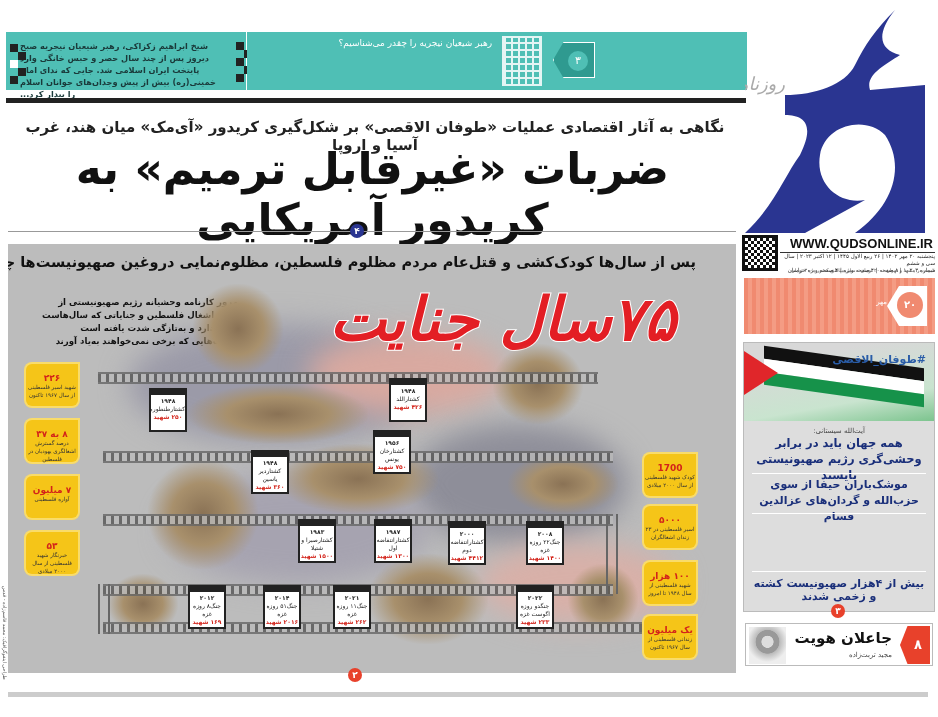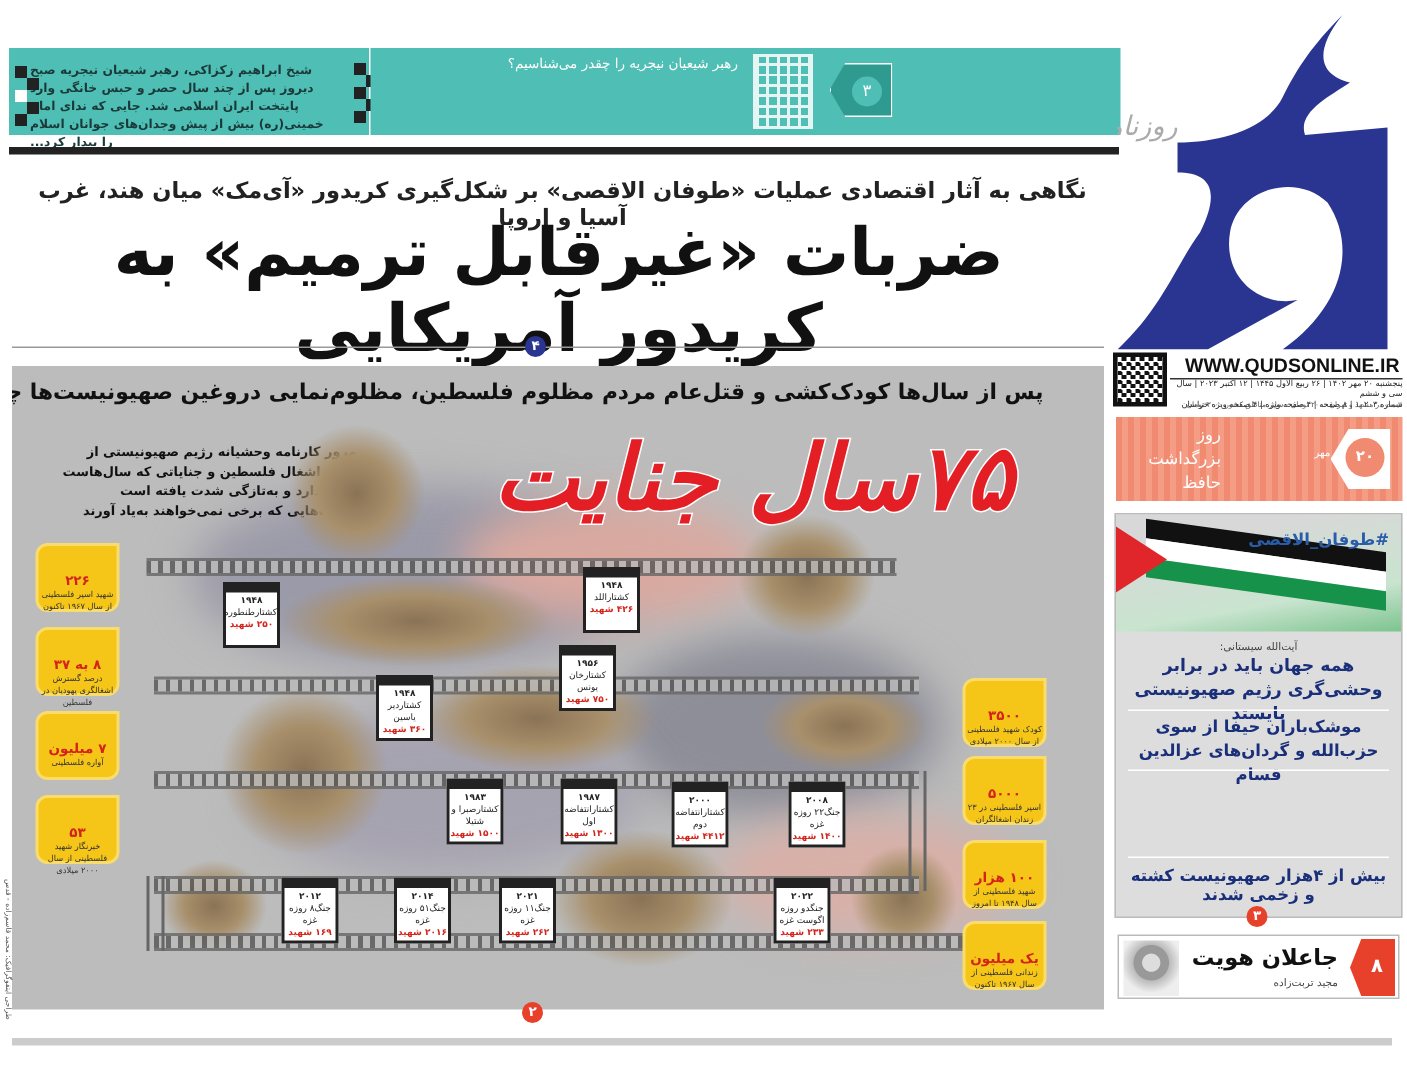--- a/index.html
+++ b/index.html
@@ -25,21 +25,21 @@
 .hr1{left:8px;top:231px;width:728px;height:1px;background:#999}
 .pgbadge{width:14px;height:14px;border-radius:50%;color:#fff;font-size:9px;text-align:center;line-height:14px;font-weight:bold}
 
 .info{left:8px;top:244px;width:728px;height:429px;background:#bcbcbc;overflow:hidden}
 .smoke{position:absolute;border-radius:50%;filter:blur(14px)}
 .info-q{position:absolute;right:40px;top:10px;font-size:14.5px;font-weight:bold;color:#111;white-space:nowrap}
 .info-title{position:absolute;right:60px;top:40px;font-size:60px;font-weight:900;color:#e31e24;-webkit-text-stroke:2px #fff;paint-order:stroke fill;font-style:italic;white-space:nowrap}
 .info-intro{position:absolute;left:30px;top:52px;width:200px;font-size:8.6px;line-height:13px;font-weight:bold;color:#111;text-align:right}
 .wire{position:absolute;height:12px;background:repeating-linear-gradient(90deg,#555 0 3px,transparent 3px 8px),linear-gradient(#bbb,#bbb);border-top:2px solid #666;border-bottom:2px solid #666;opacity:.8}
 .wirev{position:absolute;width:12px;border-left:2px solid #666;border-right:2px solid #666}
-.ybox{position:absolute;width:52px;height:42px;background:#f5c518;border-radius:6px 0 6px 6px;text-align:center;padding-top:19px;box-shadow:0 0 0 2px #f9dc6a}
+.ybox{position:absolute;width:52px;height:42px;background:#f5c518;border-radius:6px 0 6px 6px;text-align:center;padding-top:9px;box-shadow:0 0 0 2px #f9dc6a}
 .ybox .n{font-size:9px;color:#d3231a;font-weight:bold;display:block}
 .ybox .t{font-size:5.5px;color:#333;line-height:8px;display:block}
 .cal{position:absolute;width:38px;height:44px;background:#fff;border:2px solid #222;border-top:7px solid #222;text-align:center;font-size:6px;line-height:8px;color:#222;padding-top:2px}
 .cal .y{font-weight:bold;display:block}
 .cal .m{color:#d3231a;font-weight:bold;display:block}
 .crowd{position:absolute;background:radial-gradient(ellipse at center,#8a7255 0,#a8906c 40%,transparent 72%)}
 .credit{left:1px;top:540px;width:7px;height:140px;font-size:5px;color:#555;writing-mode:vertical-rl}
 .greybar{left:8px;top:692px;width:920px;height:5px;background:#ccc}
 
 .url{left:790px;top:236px;font-size:13px;font-weight:900;color:#111;direction:ltr;white-space:nowrap;font-family:"Liberation Sans",sans-serif}
@@ -139,21 +139,21 @@
     </div>
   <div class="ybox" style="left:18px;top:232px">
       <span class="n">۷ میلیون</span>
       <span class="t">آواره فلسطینی</span>
     </div>
   <div class="ybox" style="left:18px;top:288px">
       <span class="n">۵۳</span>
       <span class="t">خبرنگار شهید فلسطینی از سال ۲۰۰۰ میلادی</span>
     </div>
   <div class="ybox" style="left:636px;top:210px">
-      <span class="n">۳۵۰۰</span>
+      <span class="n">1700</span>
       <span class="t">کودک شهید فلسطینی از سال ۲۰۰۰ میلادی</span>
     </div>
   <div class="ybox" style="left:636px;top:262px">
       <span class="n">۵۰۰۰</span>
       <span class="t">اسیر فلسطینی در ۲۳ زندان اشغالگران</span>
     </div>
   <div class="ybox" style="left:636px;top:318px">
       <span class="n">۱۰۰ هزار</span>
       <span class="t">شهید فلسطینی از سال ۱۹۴۸ تا امروز</span>
     </div>
@@ -185,21 +185,20 @@
     <div>پنجشنبه ۲۰ مهر ۱۴۰۲ | ۲۶ ربیع الاول ۱۴۴۵ | ۱۲ اکتبر ۲۰۲۳ | سال سی و ششم</div>
     <div>شماره ۱۰۲۰۳ | ۸ صفحه | ۴ صفحه ویژه | ۴ صفحه ویژه خراسان</div>
   </div>
 <div class="abs priceline">قیمت در مشهد و تهران ۲۰۰۰ تومان - سایر مناطق کشور ۳۰۰۰ تومان</div>
 
 <div class="abs hafez">
   <div class="d"></div>
     <div class="dn">۲۰</div>
   <div class="mo">مهر</div>
   <div class="tomb"></div>
-  <div class="tx">روز بزرگداشت حافظ</div>
 </div>
 
 <div class="abs pal">
   <div class="flag">
     <div class="band" style="top:14px;background:#111"></div>
     <div class="band" style="top:27px;background:#fff"></div>
     <div class="band" style="top:40px;background:#16924a"></div>
     <div class="tri"></div>
     <div class="hash">#طوفان_الاقصی</div>
   </div>

